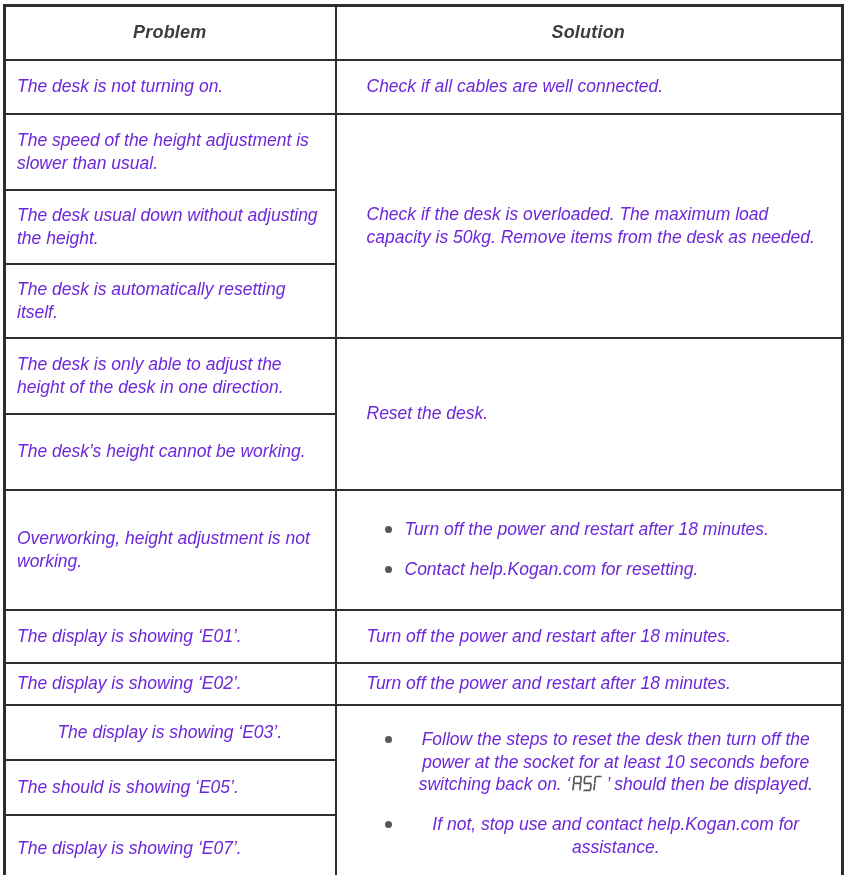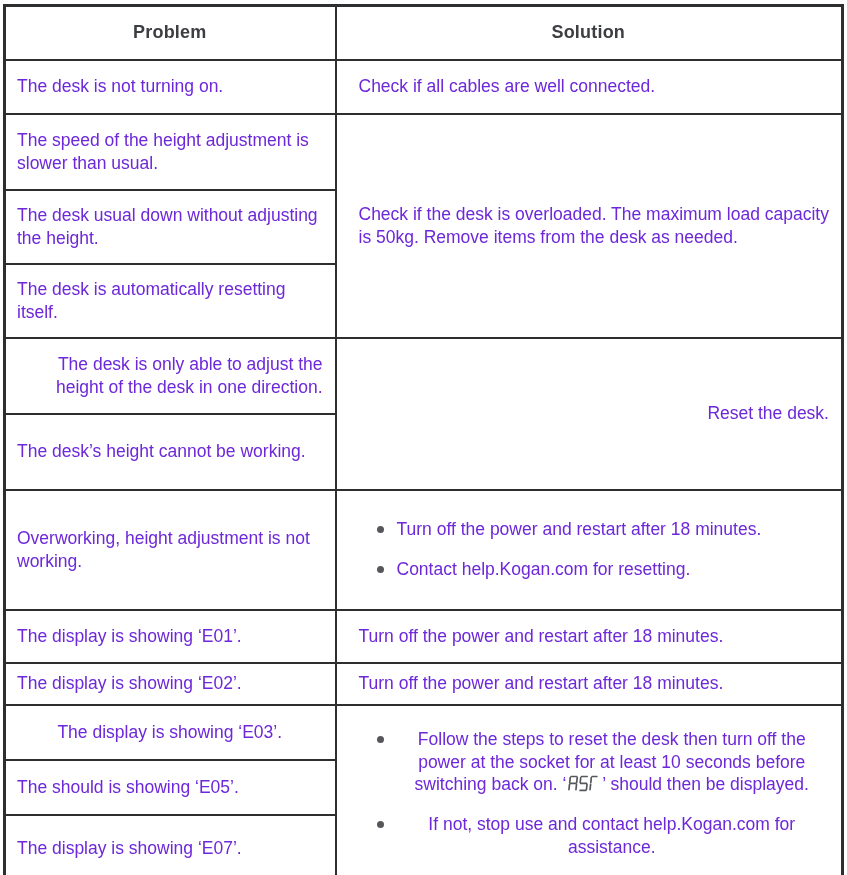--- a/index.html
+++ b/index.html
@@ -2,20 +2,21 @@
 <html><head>
 <meta charset="utf-8">
 <style>
   * { box-sizing: border-box; }
   html, body { margin: 0; padding: 0; background: #ffffff; }
   .page {
     width: 847px;
     height: 875px;
     padding: 4px 3px;
     font-family: "Liberation Sans", sans-serif;
+    font-style: italic;
   }
   table.trouble {
     border-collapse: collapse;
     width: 100%;
     table-layout: fixed;
     border: 3px solid #2d2e30;
   }
   col.c-problem { width: 331px; }
   th, td {
     border: 2px solid #2d2e30;
@@ -31,29 +32,29 @@
     font-weight: bold;
     font-size: 18px;
     text-align: center;
     letter-spacing: 0.2px;
   }
   tr.h-header { height: 54px; }
   tr.h-r1  { height: 54px; }
   tr.h-r2  { height: 76px; }
   tr.h-r3  { height: 74px; }
   tr.h-r4  { height: 74px; }
-  tr.h-r5  { height: 76px; text-align: right; }
+  tr.h-r5  { height: 76px; }
   tr.h-r6  { height: 76px; }
   tr.h-r7  { height: 120px; }
   tr.h-r8  { height: 53px; }
   tr.h-r9  { height: 42px; }
   tr.h-r10 { height: 55px; text-align: center; }
   tr.h-r11 { height: 55px; }
   tr.h-r12 { height: 68px; }
-  td.sol { padding-left: 22px; }
+  td.sol { padding-left: 30px; }
   .bullets {
     display: flex;
     flex-direction: column;
     gap: 17px;
     padding-left: 18px;
     padding-right: 2px;
   }
   .bullet {
     display: flex;
     align-items: flex-start;

